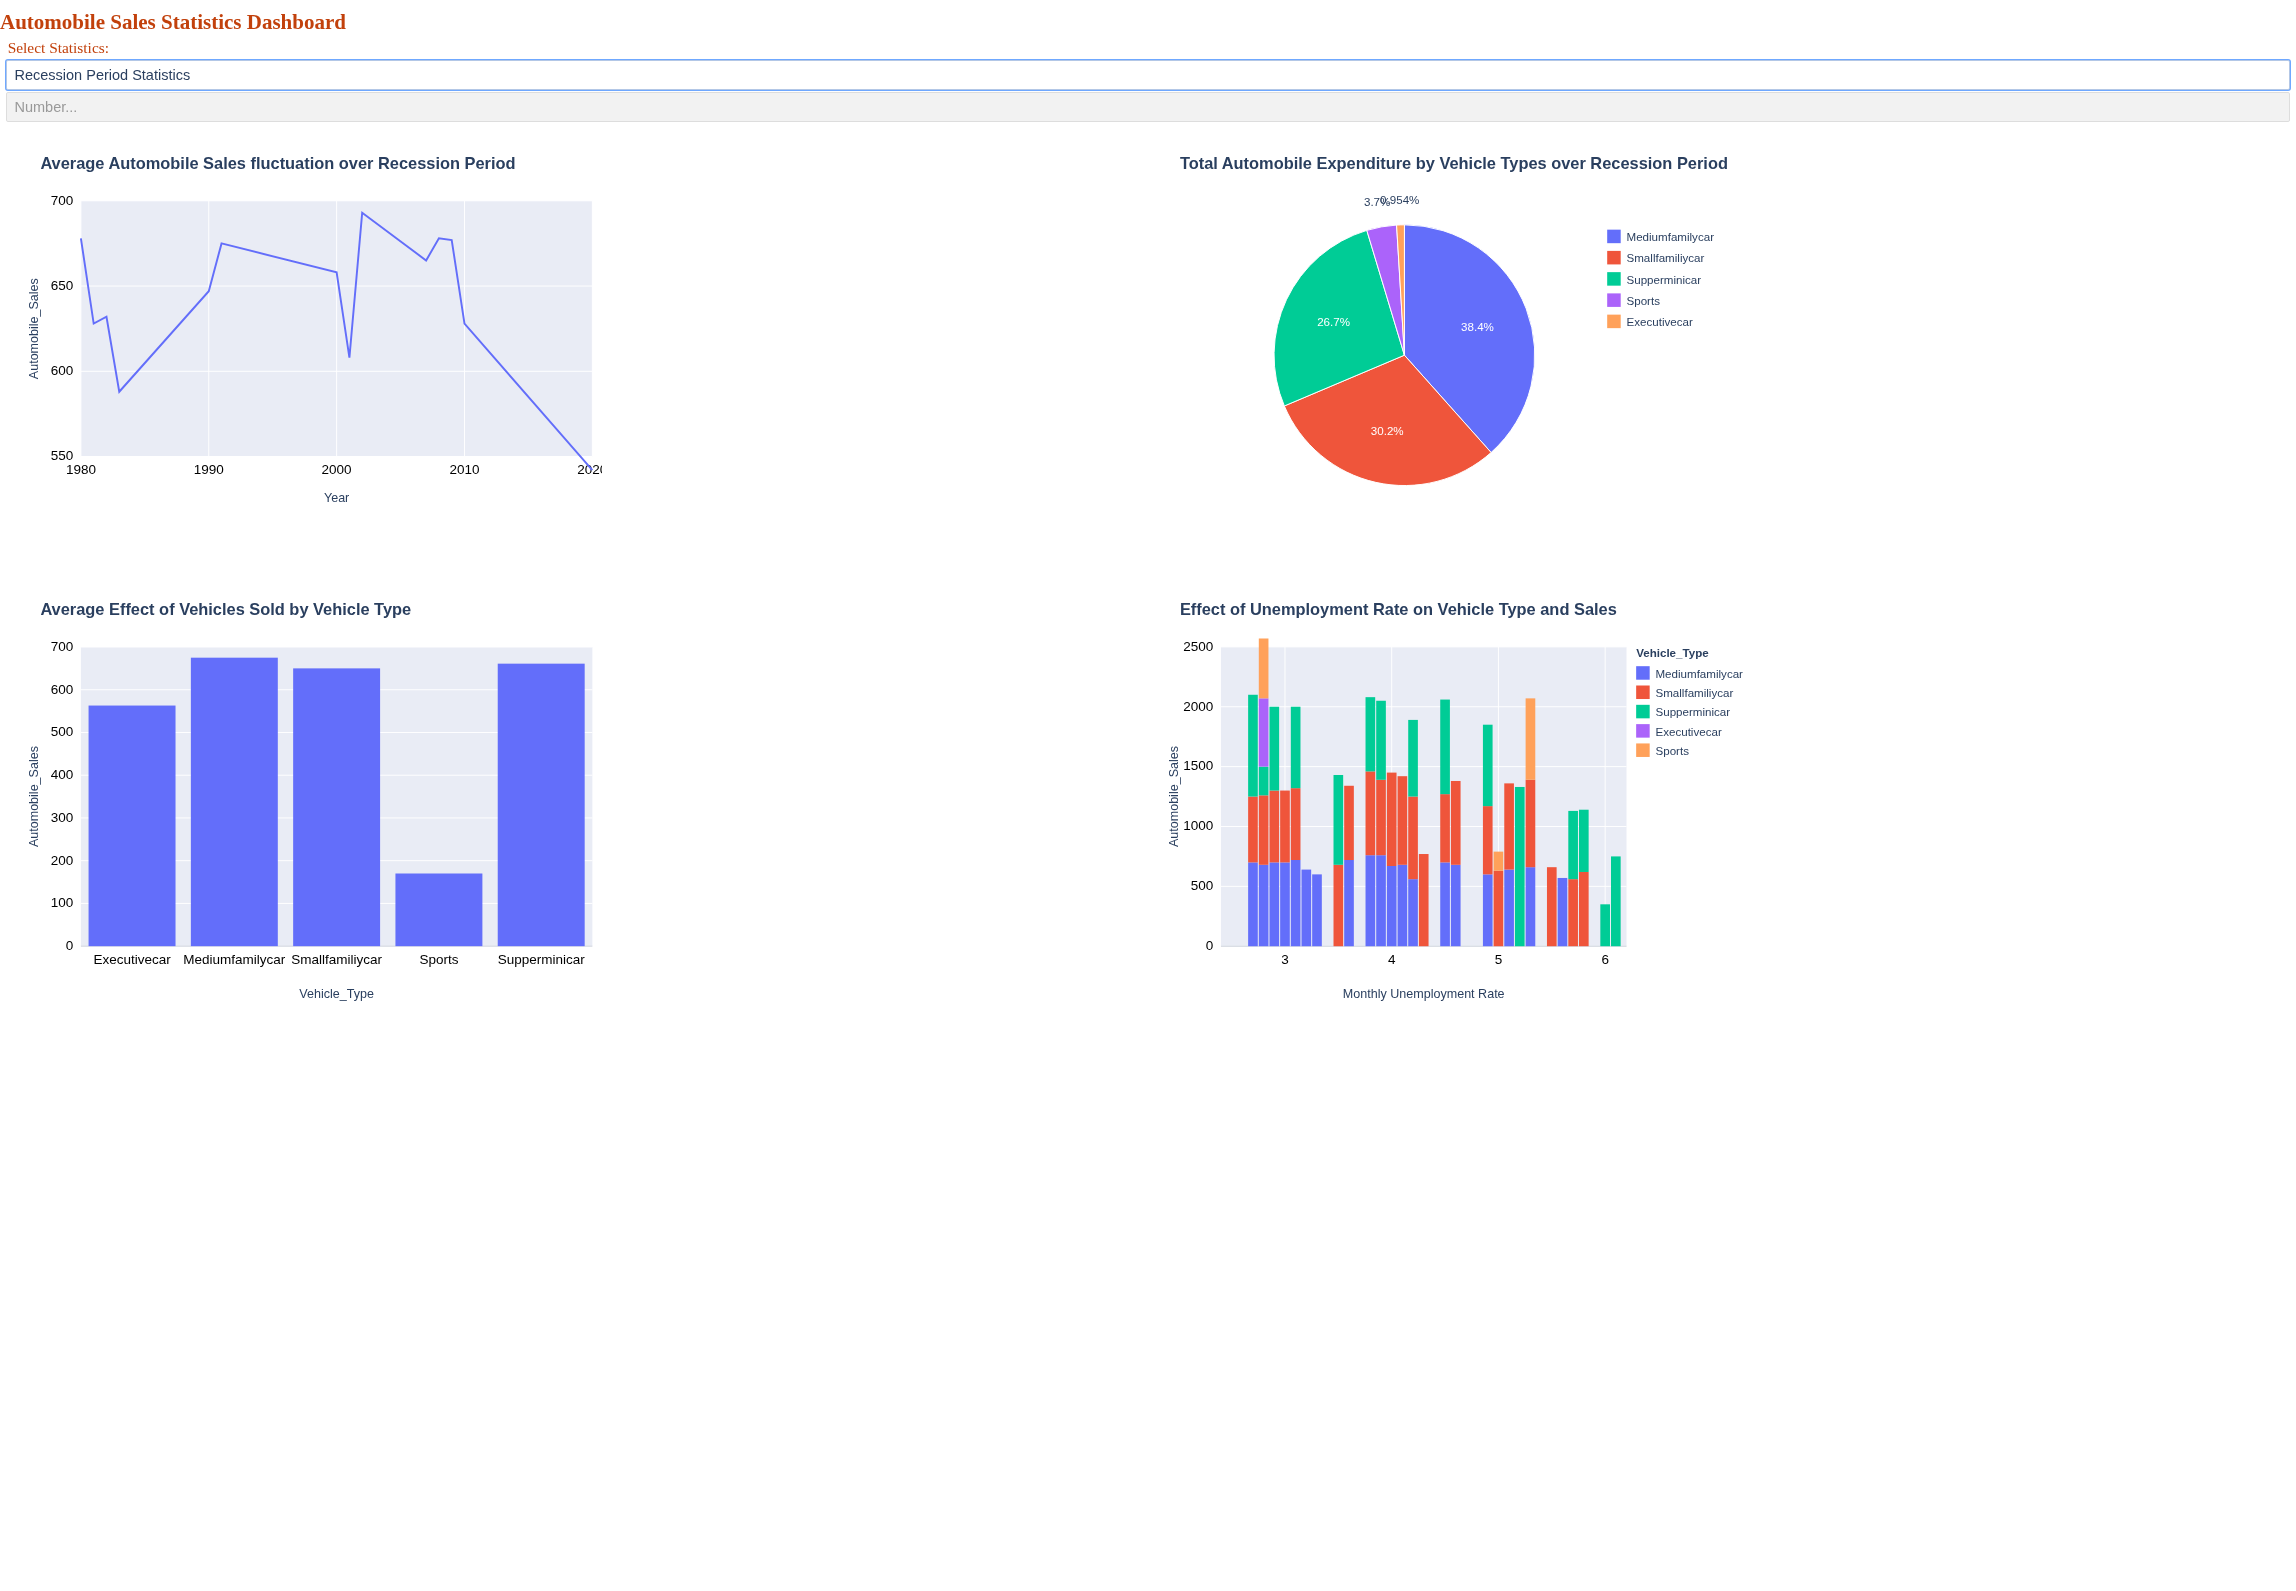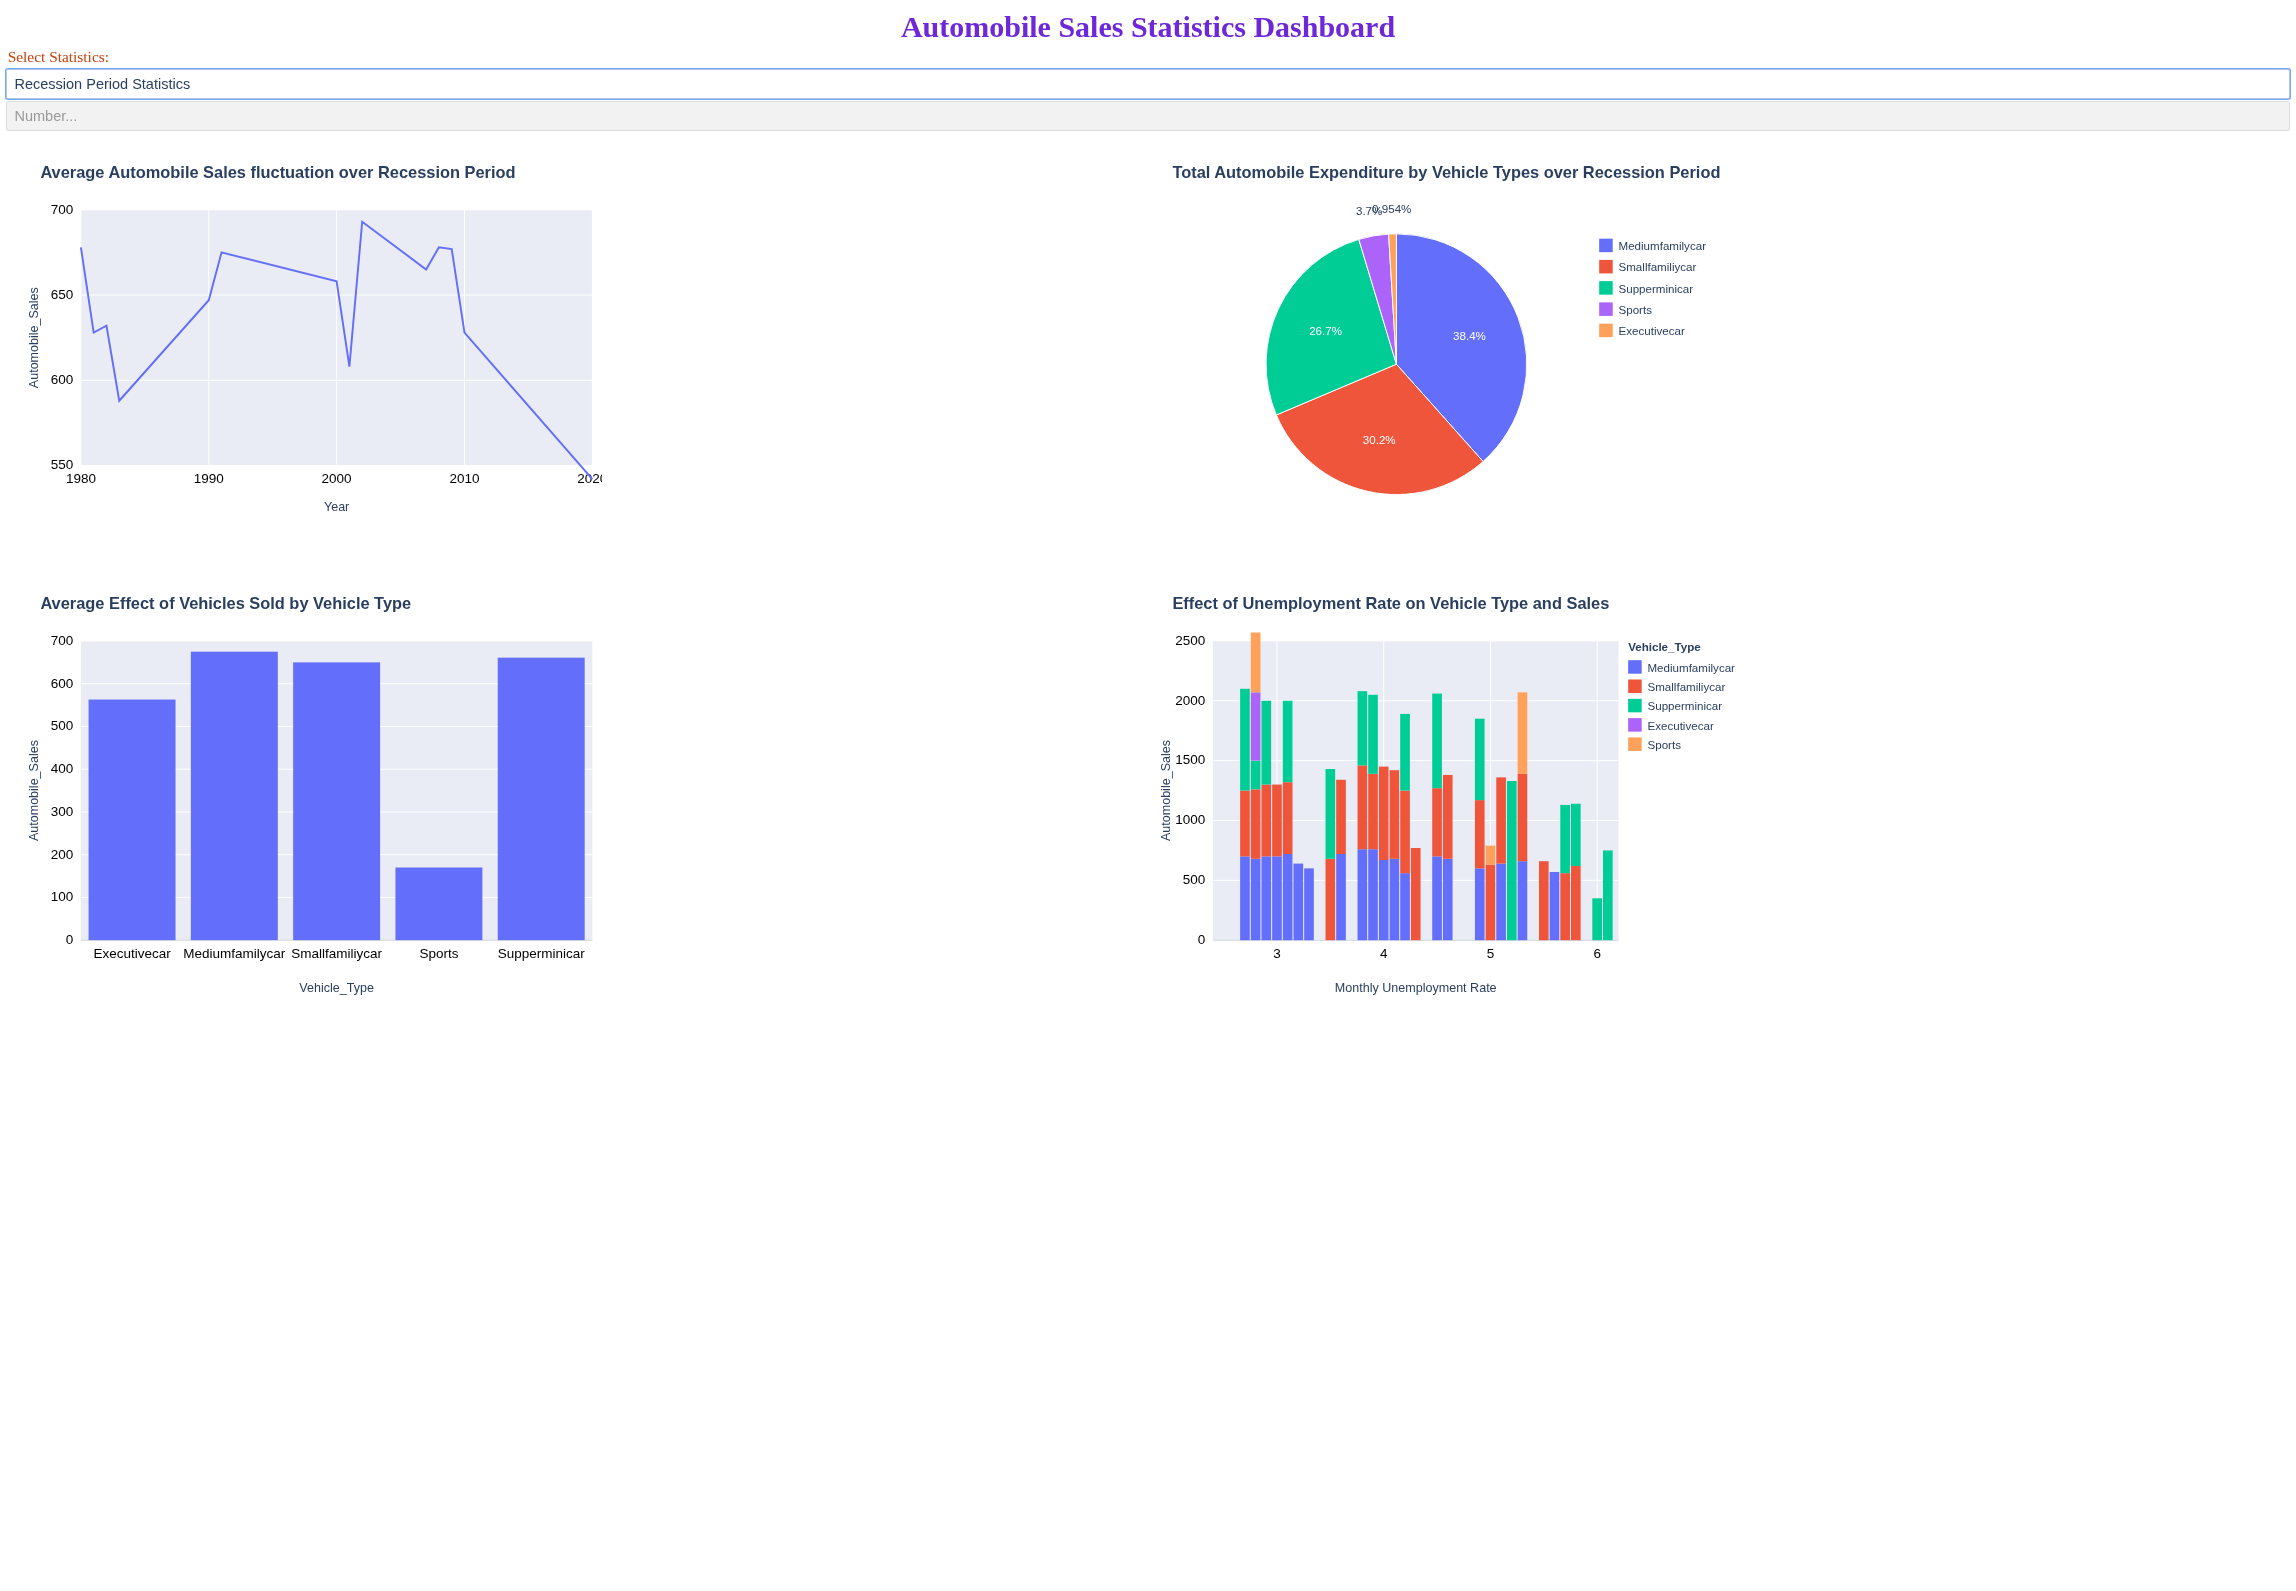--- a/index.html
+++ b/index.html
@@ -4,25 +4,24 @@
 <style>
   html, body {
     margin: 0;
     padding: 0;
     font-family: -apple-system, BlinkMacSystemFont, "Segoe UI", Helvetica, Arial, sans-serif;
     background: #fff;
     color: #2a3f5f;
     font-size: 13.5px;
   }
   h1.page-title {
-    text-align: center;
     font-family: Georgia, "Times New Roman", serif;
-    color: #6d28d9;
+    color: #c2410c;
     margin: 9.7px 0 3.9px;
-    font-size: 30px;
+    font-size: 21px;
     font-weight: 700;
   }
   .controls {
     padding: 0 5.8px 3.9px;
   }
   .label {
     font-family: Georgia, serif;
     font-size: 15.4px;
     margin: 3.9px 1.9px;
     color: #c2410c;
@@ -39,21 +38,21 @@
   }
   .sel.focus { box-shadow: 0 0 0 1px #6fa8ff; }
   .sel.disabled {
     background: #f2f2f2;
     color: #999;
     border-color: #ddd;
   }
   .grid {
     display: grid;
     grid-template-columns: 1fr 1fr;
-    gap: 14px;
+    gap: 29px;
     padding: 13.5px 23px;
   }
   .panel {
     min-width: 0;
   }
   .chart-title {
     font-size: 16.4px;
     font-weight: 600;
     color: #2a3f5f;
     margin: 13.5px 0 17.4px 17.4px;

